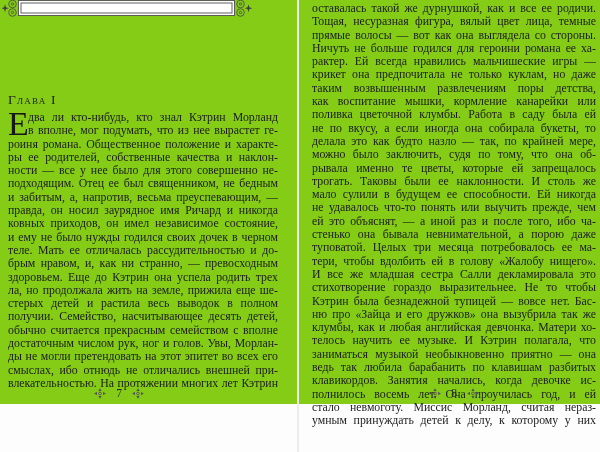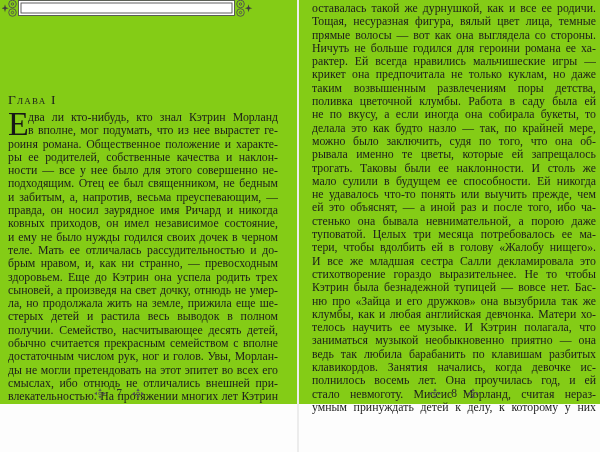--- a/index.html
+++ b/index.html
@@ -89,21 +89,20 @@
           <div class="line">ры ее родителей, собственные качества и наклон-</div>
           <div class="line">ности — все у нее было для этого совершенно не-</div>
           <div class="line">подходящим. Отец ее был священником, не бедным</div>
           <div class="line">и забитым, а, напротив, весьма преуспевающим, —</div>
           <div class="line">правда, он носил заурядное имя Ричард и никогда</div>
           <div class="line">ковных приходов, он имел независимое состояние,</div>
           <div class="line">и ему не было нужды годился своих дочек в черном</div>
           <div class="line">теле. Мать ее отличалась рассудительностью и до-</div>
           <div class="line">брым нравом, и, как ни странно, — превосходным</div>
           <div class="line">здоровьем. Еще до Кэтрин она успела родить трех</div>
-          <div class="line">сыновей, а произведя на свет дочку, отнюдь не умер-</div>
           <div class="line">ла, но продолжала жить на земле, прижила еще ше-</div>
           <div class="line">стерых детей и растила весь выводок в полном благо-</div>
           <div class="line">получии. Семейство, насчитывающее десять детей,</div>
           <div class="line">обычно считается прекрасным семейством с вполне</div>
           <div class="line">достаточным числом рук, ног и голов. Увы, Морлан-</div>
           <div class="line">ды не могли претендовать на этот эпитет во всех его</div>
           <div class="line">смыслах, ибо отнюдь не отличались внешней при-</div>
           <div class="line">влекательностью. На протяжении многих лет Кэтрин</div>
         </div>
     </div>
@@ -136,24 +135,25 @@
   <div class="page page-right">
     <div class="text-block text-right">
       <div>
           <div class="line">оставалась такой же дурнушкой, как и все ее родичи.</div>
           <div class="line">Тощая, несуразная фигура, вялый цвет лица, темные</div>
           <div class="line">прямые волосы — вот как она выглядела со стороны.</div>
           <div class="line">Ничуть не больше годился для героини романа ее ха-</div>
           <div class="line">рактер. Ей всегда нравились мальчишеские игры —</div>
           <div class="line">крикет она предпочитала не только куклам, но даже</div>
           <div class="line">таким возвышенным развлечениям поры детства,</div>
+          <div class="line">как воспитание мышки, кормление канарейки или</div>
           <div class="line">поливка цветочной клумбы. Работа в саду была ей</div>
           <div class="line">не по вкусу, а если иногда она собирала букеты, то</div>
           <div class="line">делала это как будто назло — так, по крайней мере,</div>
-          <div class="line">можно было заключить, судя по того, что она об-</div>
+          <div class="line">можно было заключить, судя по тому, что она об-</div>
           <div class="line">рывала именно те цветы, которые ей запрещалось</div>
           <div class="line">трогать. Таковы были ее наклонности. И столь же</div>
           <div class="line">мало сулили в будущем ее способности. Ей никогда</div>
           <div class="line">не удавалось что-то понять или выучить прежде, чем</div>
           <div class="line">ей это объяснят, — а иной раз и после того, ибо ча-</div>
           <div class="line">стенько она бывала невнимательной, а порою даже</div>
           <div class="line">туповатой. Целых три месяца потребовалось ее ма-</div>
           <div class="line">тери, чтобы вдолбить ей в голову «Жалобу нищего».</div>
           <div class="line">И все же младшая сестра Салли декламировала это</div>
           <div class="line">стихотворение гораздо выразительнее. Не то чтобы</div>

